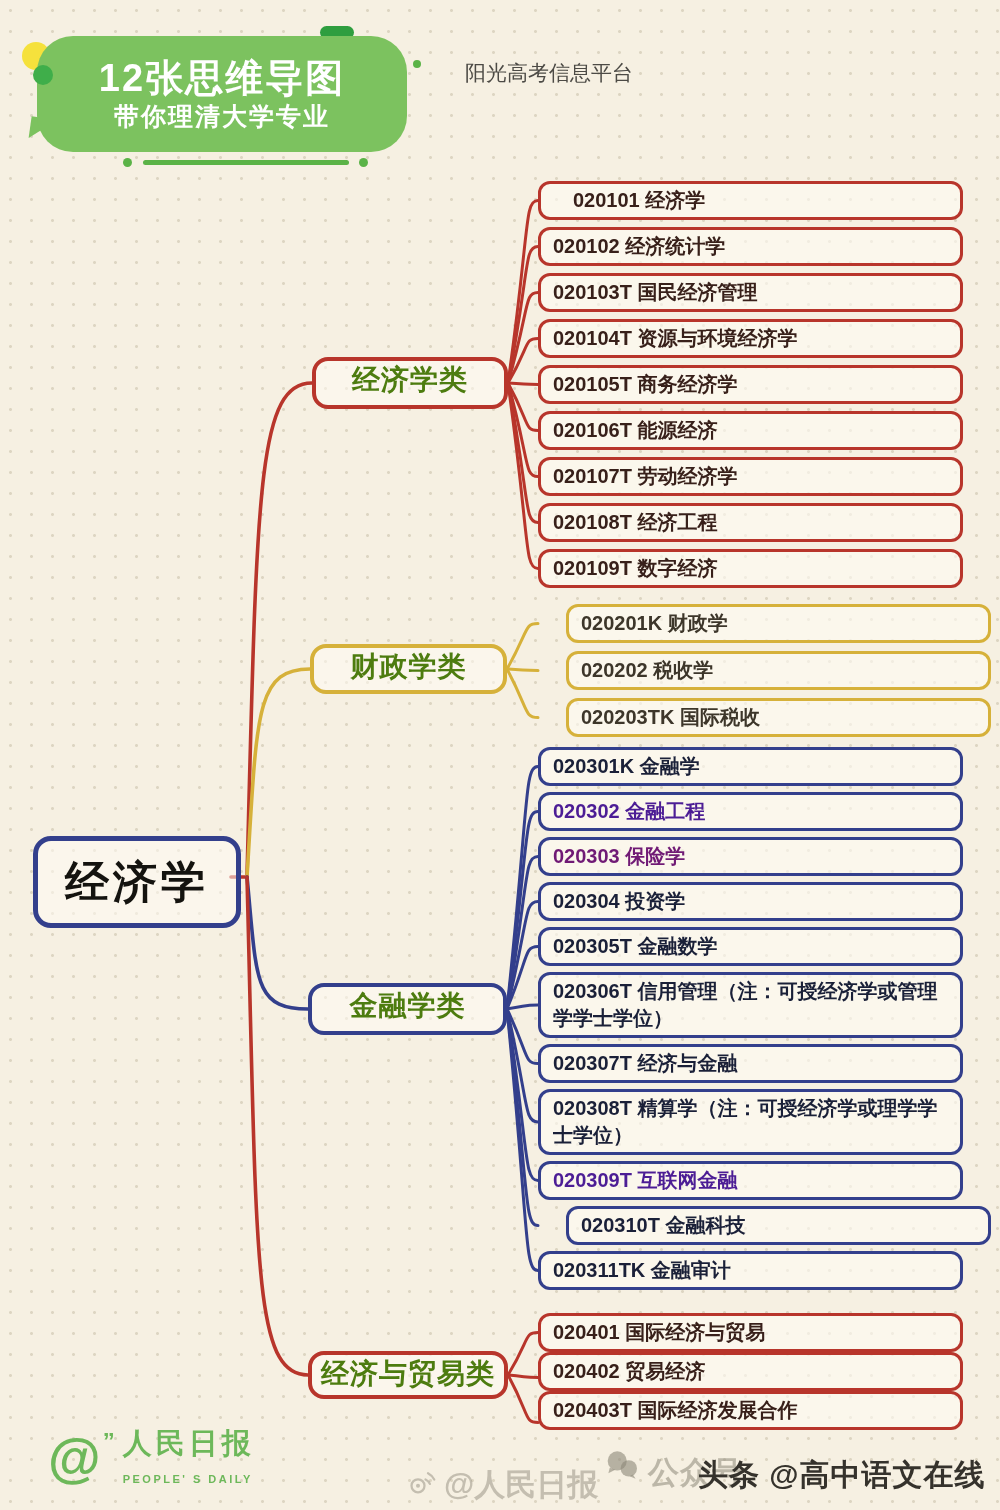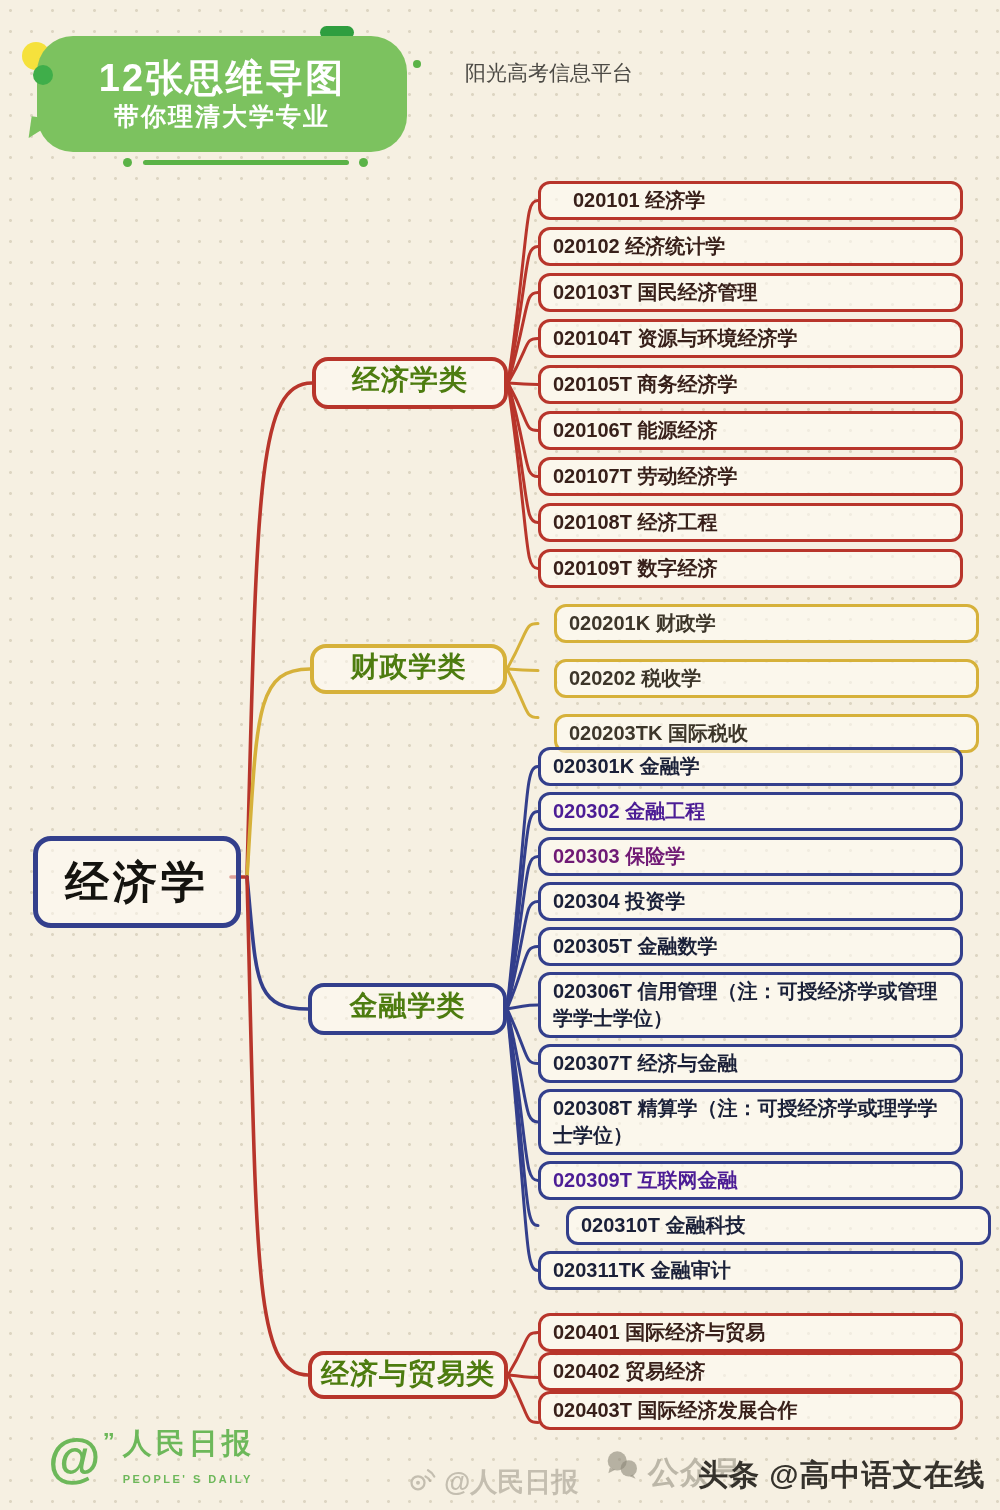--- a/index.html
+++ b/index.html
@@ -66,21 +66,21 @@
   .pd-logo{
     position:absolute;left:48px;top:1428px;z-index:3;
     display:flex;align-items:center;gap:8px;color:#6db85a;
   }
   .pd-at{font-size:54px;font-weight:900;line-height:1;}
   .pd-quotes{font-size:24px;font-weight:900;margin-left:-6px;margin-top:-30px;}
   .pd-text{display:flex;flex-direction:column;line-height:1.05;}
   .pd-zh{font-size:29px;font-weight:900;letter-spacing:4px;}
   .pd-en{font-size:11px;font-weight:700;letter-spacing:2.5px;margin-top:16px;}
   .wm{position:absolute;z-index:3;font-weight:700;}
-  .wm-weibo{left:408px;top:1464px;color:rgba(155,150,135,.55);font-size:27px;display:flex;align-items:center;gap:6px;}
+  .wm-weibo{left:408px;top:1464px;color:rgba(155,150,135,.55);font-size:31px;display:flex;align-items:center;gap:6px;}
   .wm-wechat-icon{left:604px;top:1450px;color:rgba(140,135,120,.6);}
   .wm-gzh{left:648px;top:1452px;color:rgba(150,145,130,.6);font-size:31px;letter-spacing:1px;}
   .wm-headline{left:698px;top:1455px;color:#35322c;font-size:30px;font-weight:900;letter-spacing:1px;}
 </style>
 </head>
 <body>
 
 <svg id="connectors" width="1000" height="1510">
     <path d="M 231 877 L 247 877" fill="none" stroke="#b8352b" stroke-width="3.6" stroke-linecap="round"></path>
     <path d="M 247 877 C 257 491.68, 257 383, 312 383" fill="none" stroke="#b8352b" stroke-width="3.6" stroke-linecap="round"></path>
@@ -146,21 +146,21 @@
       <div class="item" style="border-color: rgb(184, 53, 43); color: rgb(56, 32, 26);">020104T 资源与环境经济学</div>
       <div class="item" style="border-color: rgb(184, 53, 43); color: rgb(56, 32, 26);">020105T 商务经济学</div>
       <div class="item" style="border-color: rgb(184, 53, 43); color: rgb(56, 32, 26);">020106T 能源经济</div>
       <div class="item" style="border-color: rgb(184, 53, 43); color: rgb(56, 32, 26);">020107T 劳动经济学</div>
       <div class="item" style="border-color: rgb(184, 53, 43); color: rgb(56, 32, 26);">020108T 经济工程</div>
       <div class="item" style="border-color: rgb(184, 53, 43); color: rgb(56, 32, 26);">020109T 数字经济</div>
     </div>
     <div class="branch-label" style="left: 310px; top: 644px; width: 197px; height: 50px; border-color: rgb(214, 177, 58);">
       <span>财政学类</span>
     </div>
-    <div class="item-group" style="left: 554px; top: 604px; width: 425px; gap: 16px;">
+    <div class="item-group" style="left: 566px; top: 604px; width: 425px; gap: 8px;">
       <div class="item" style="border-color: rgb(214, 177, 58); color: rgb(61, 54, 42);">020201K 财政学</div>
       <div class="item" style="border-color: rgb(214, 177, 58); color: rgb(61, 54, 42);">020202 税收学</div>
       <div class="item" style="border-color: rgb(214, 177, 58); color: rgb(61, 54, 42);">020203TK 国际税收</div>
     </div>
     <div class="branch-label" style="left: 308px; top: 983px; width: 199px; height: 52px; border-color: rgb(51, 63, 140);">
       <span>金融学类</span>
     </div>
     <div class="item-group" style="left: 538px; top: 747px; width: 425px; gap: 6px;">
       <div class="item" style="border-color: rgb(51, 63, 140); color: rgb(26, 32, 56);">020301K 金融学</div>
       <div class="item" style="border-color: rgb(51, 63, 140); color: #4c1d95;">020302 金融工程</div>

